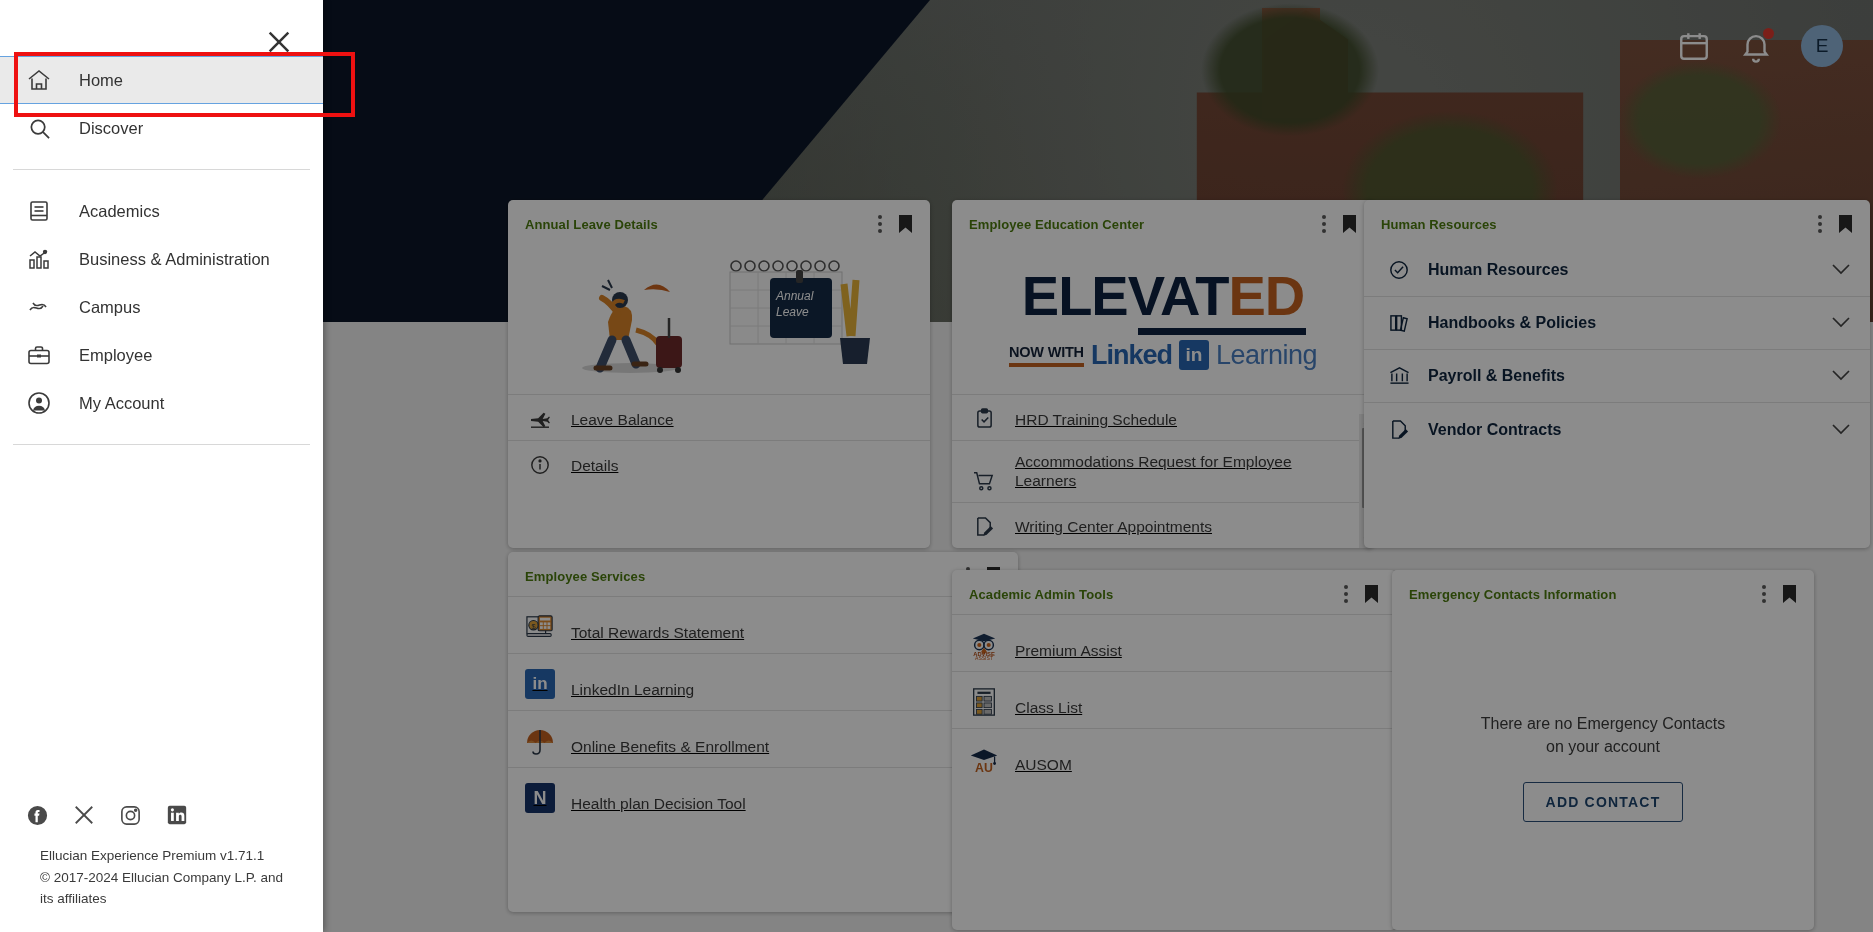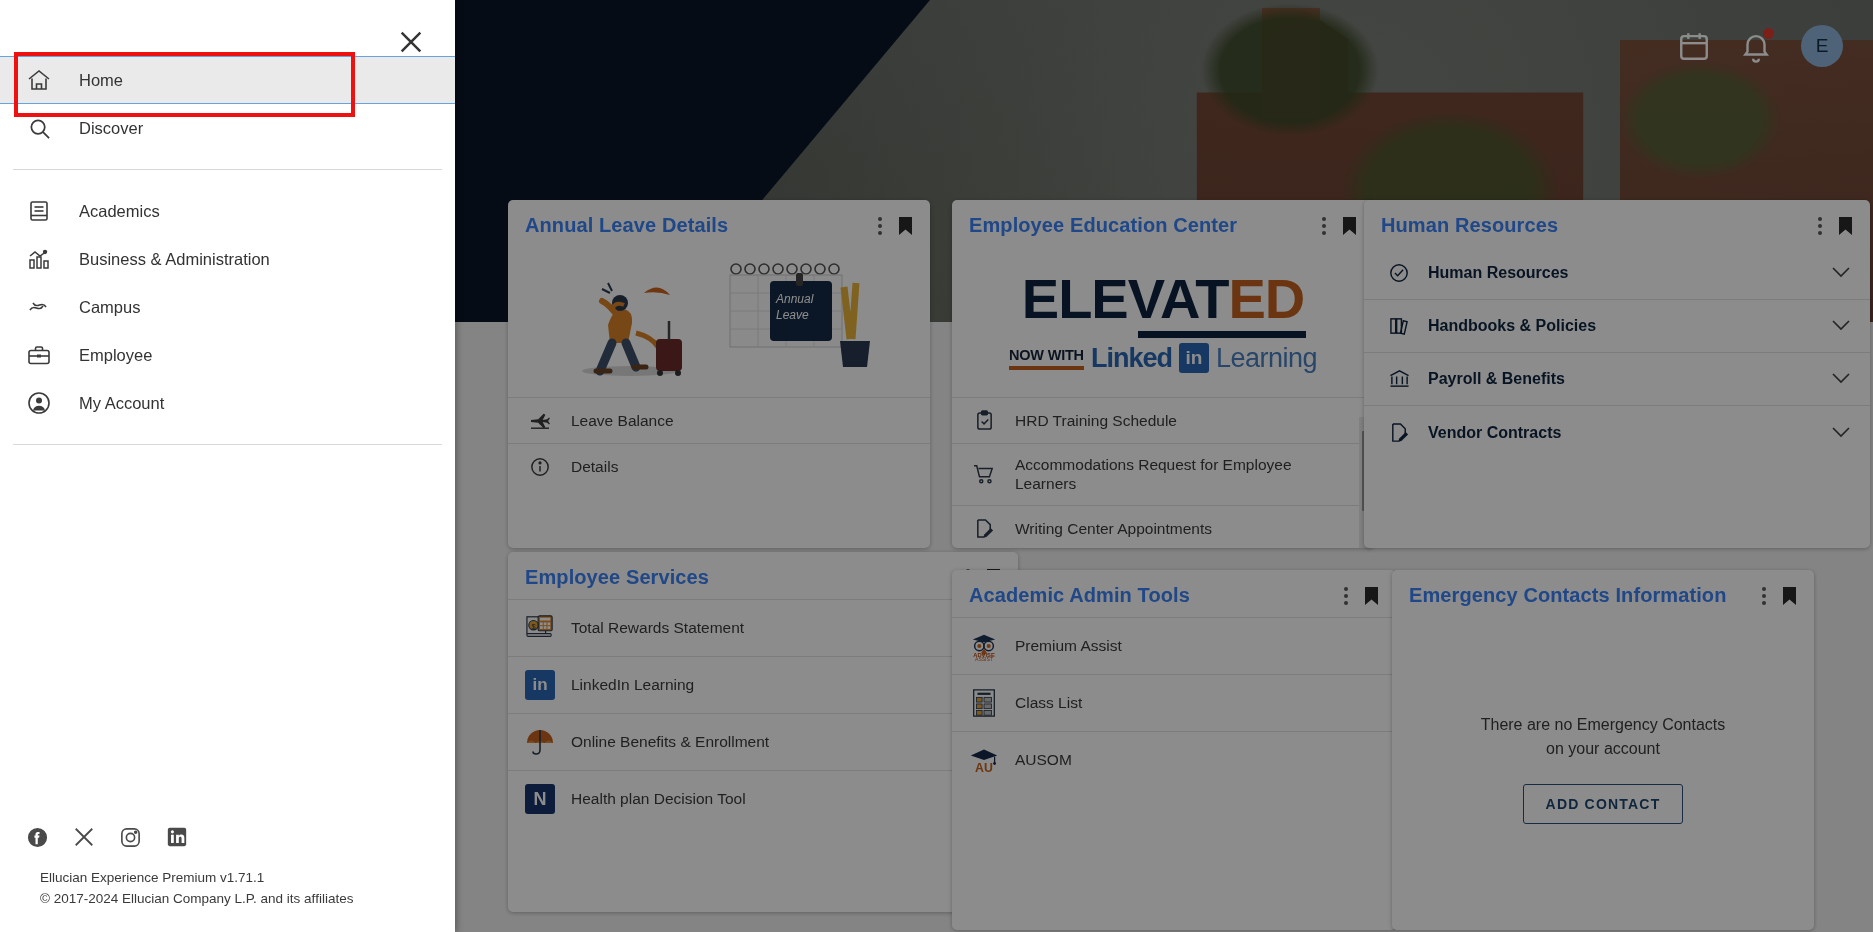--- a/index.html
+++ b/index.html
@@ -84,34 +84,34 @@
     border-radius: 5px;
     box-shadow: 0 1px 4px rgba(0,0,0,.28);
     overflow: hidden;
     display: flex; flex-direction: column;
   }
   .card-head {
     display: flex; align-items: center; justify-content: space-between;
     padding: 14px 17px 10px 17px;
   }
   .card-title {
-    font-size: 20px; font-weight: bold; color: #3b82f6; letter-spacing: .1px;
+    font-size: 13px; font-weight: bold; color: #4d7c0f; letter-spacing: .1px;
   }
   .card-head-actions { display: flex; align-items: center; gap: 16px; }
   .kebab { width: 4px; height: 18px; display: flex; flex-direction: column;
            justify-content: space-between; align-items: center; cursor: pointer; }
   .kebab i { width: 4px; height: 4px; border-radius: 50%; background: #5a5a5a; display: block; }
   .bookmark { cursor: pointer; color: #2b2b2b; }
   .bookmark svg { display: block; }
 
   .card-body { flex: 1; overflow: hidden; position: relative; }
   .row {
-    display: flex; align-items: center; gap: 16px;
+    display: flex; align-items: flex-end; gap: 16px;
     padding: 11px 17px; border-top: 1px solid #e2e2e2;
-    min-height: 46px; cursor: pointer;
+    min-height: 46px; cursor: pointer; text-decoration: underline;
   }
   .row:first-child { border-top: 1px solid #e2e2e2; }
   .row-label { font-size: 15.5px; color: #3b3b3b; line-height: 1.25; }
   .row-icon { width: 30px; min-width: 30px; display: flex; align-items: center; justify-content: center; }
   .row-icon svg { display: block; }
 
   
   .acc-row {
     display: flex; align-items: center; justify-content: space-between;
     padding: 16px 20px; border-bottom: 1px solid #e2e2e2; cursor: pointer;
@@ -158,21 +158,21 @@
   .appicon { width: 30px; height: 30px; border-radius: 3px; display: flex;
              align-items: center; justify-content: center; font-weight: bold; color: #fff; }
 
   
   .dim {
     position: absolute; inset: 0; background: rgba(0,0,0,.45); z-index: 6;
   }
 
   
   .drawer {
-    position: absolute; left: 0; top: 0; width: 455px; height: 932px;
+    position: absolute; left: 0; top: 0; width: 323px; height: 932px;
     background: #fff; z-index: 8; display: flex; flex-direction: column;
     box-shadow: 2px 0 6px rgba(0,0,0,.3);
   }
   .drawer-close {
     align-self: flex-end; margin: 28px 30px 0 0; width: 28px; height: 28px;
     cursor: pointer; color: #333;
   }
   .nav-item {
     display: flex; align-items: center; gap: 27px;
     height: 48px; padding: 0 0 0 26px; cursor: pointer; color: #333;

